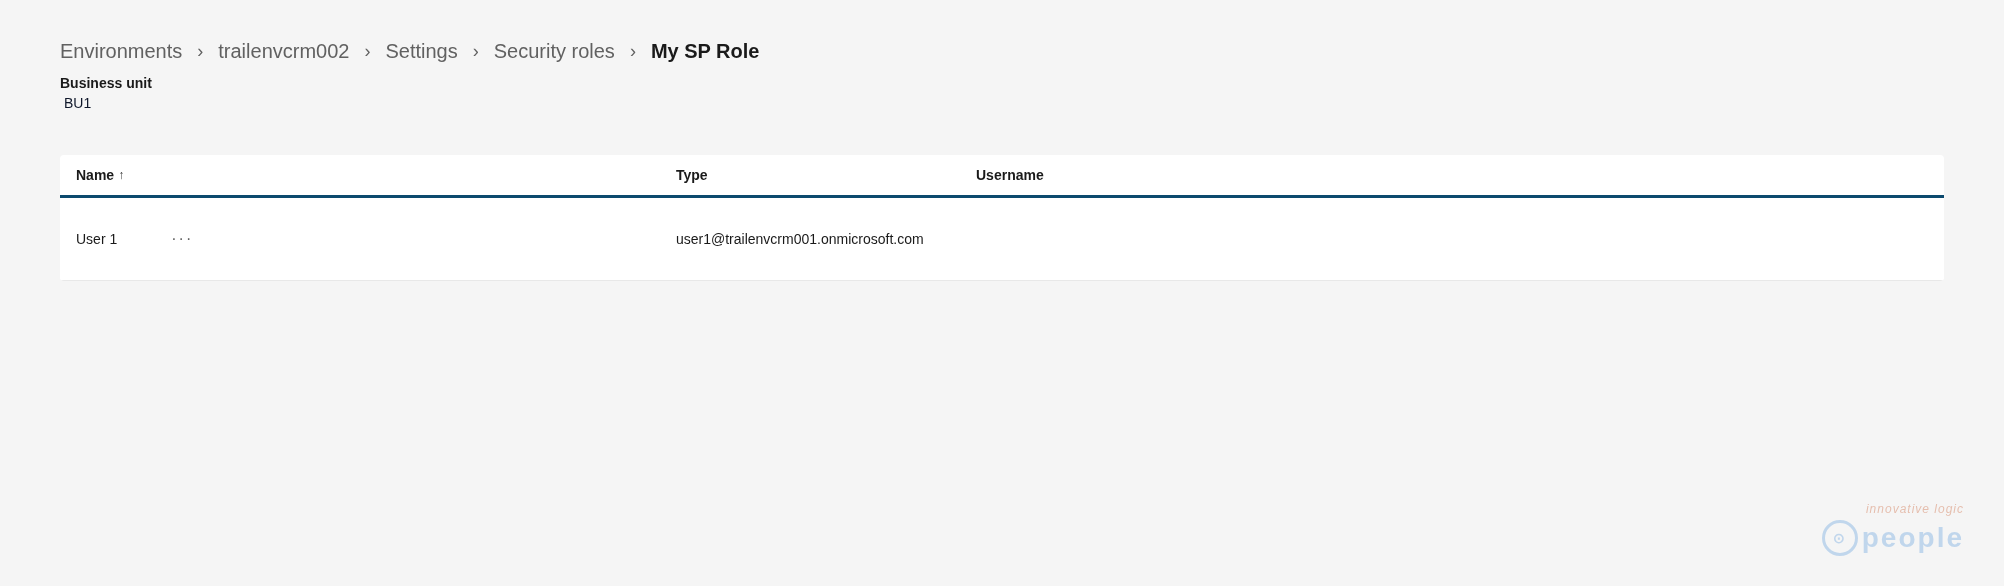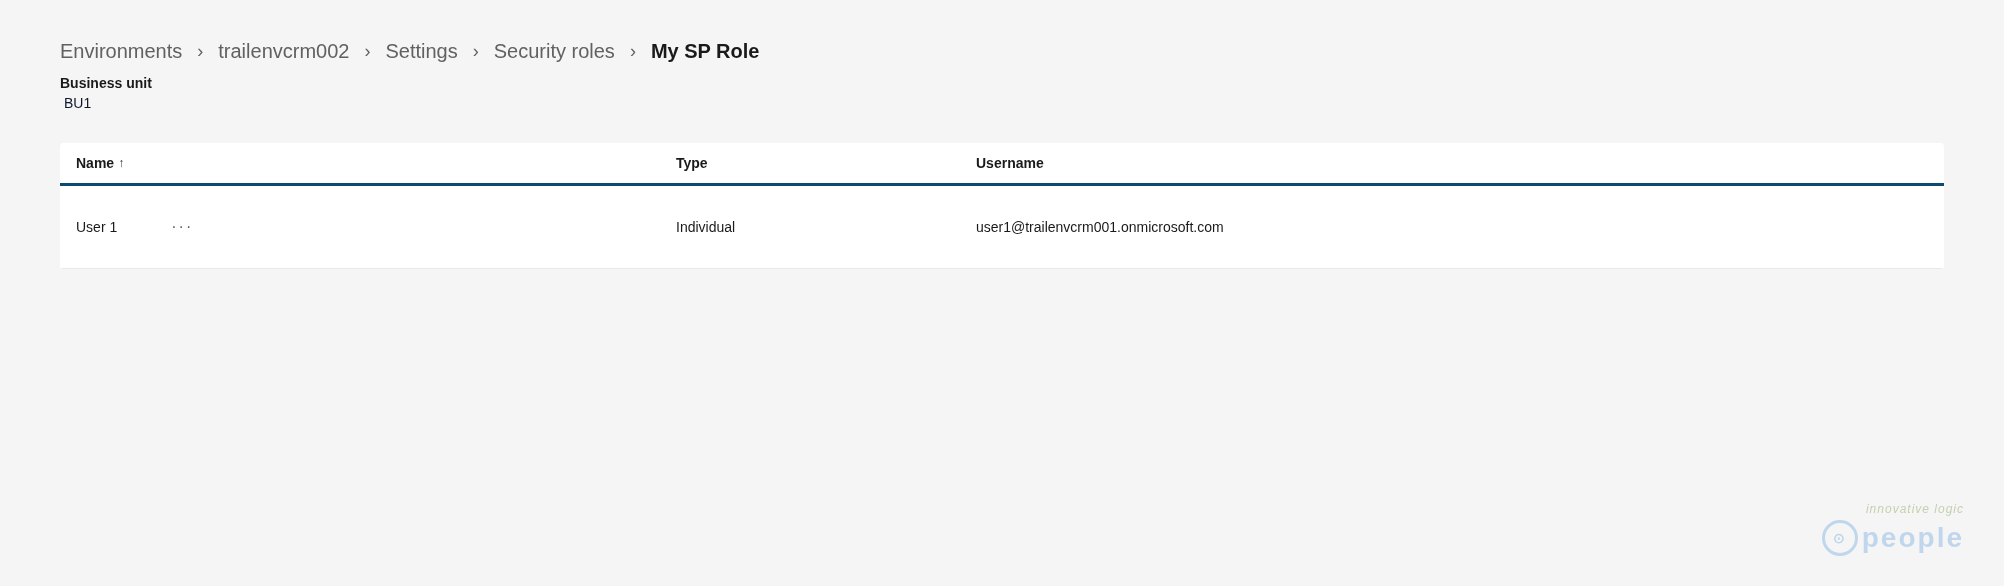--- a/index.html
+++ b/index.html
@@ -57,21 +57,21 @@
       line-height: 1.5;
     }
 
     .learn-more {
       color: #6b2d8b;
       text-decoration: underline;
       cursor: pointer;
     }
 
     .business-unit-section {
-      margin-bottom: 32px;
+      margin-bottom: 44px;
     }
 
     .business-unit-label {
       font-weight: 700;
       font-size: 14px;
       color: #1a1a1a;
       margin-bottom: 4px;
     }
 
     .business-unit-value {
@@ -145,21 +145,21 @@
       right: 40px;
       opacity: 0.3;
       display: flex;
       flex-direction: column;
       align-items: flex-end;
       gap: 4px;
     }
 
     .watermark-tagline {
       font-size: 12px;
-      color: #4d7c0f;
+      color: #c2410c;
       font-style: italic;
       letter-spacing: 1px;
     }
 
     .watermark-logo {
       font-size: 28px;
       font-weight: 700;
       color: #4a90d9;
       letter-spacing: 2px;
       display: flex;
@@ -214,21 +214,20 @@
       <div class="table-header-cell">
         <span>Username</span>
       </div>
     </div>
 
     <div class="table-row">
       <div class="table-cell name-cell">
         <span>User 1</span>
         <span class="ellipsis-btn">···</span>
       </div>
-      <div class="table-cell">Individual</div>
       <div class="table-cell">user1@trailenvcrm001.onmicrosoft.com</div>
     </div>
   </div>
 
   <div class="watermark">
     <div class="watermark-tagline">innovative logic</div>
     <div class="watermark-logo">
       <div class="watermark-logo-circle">⊙</div>
       <span>people</span>
     </div>

